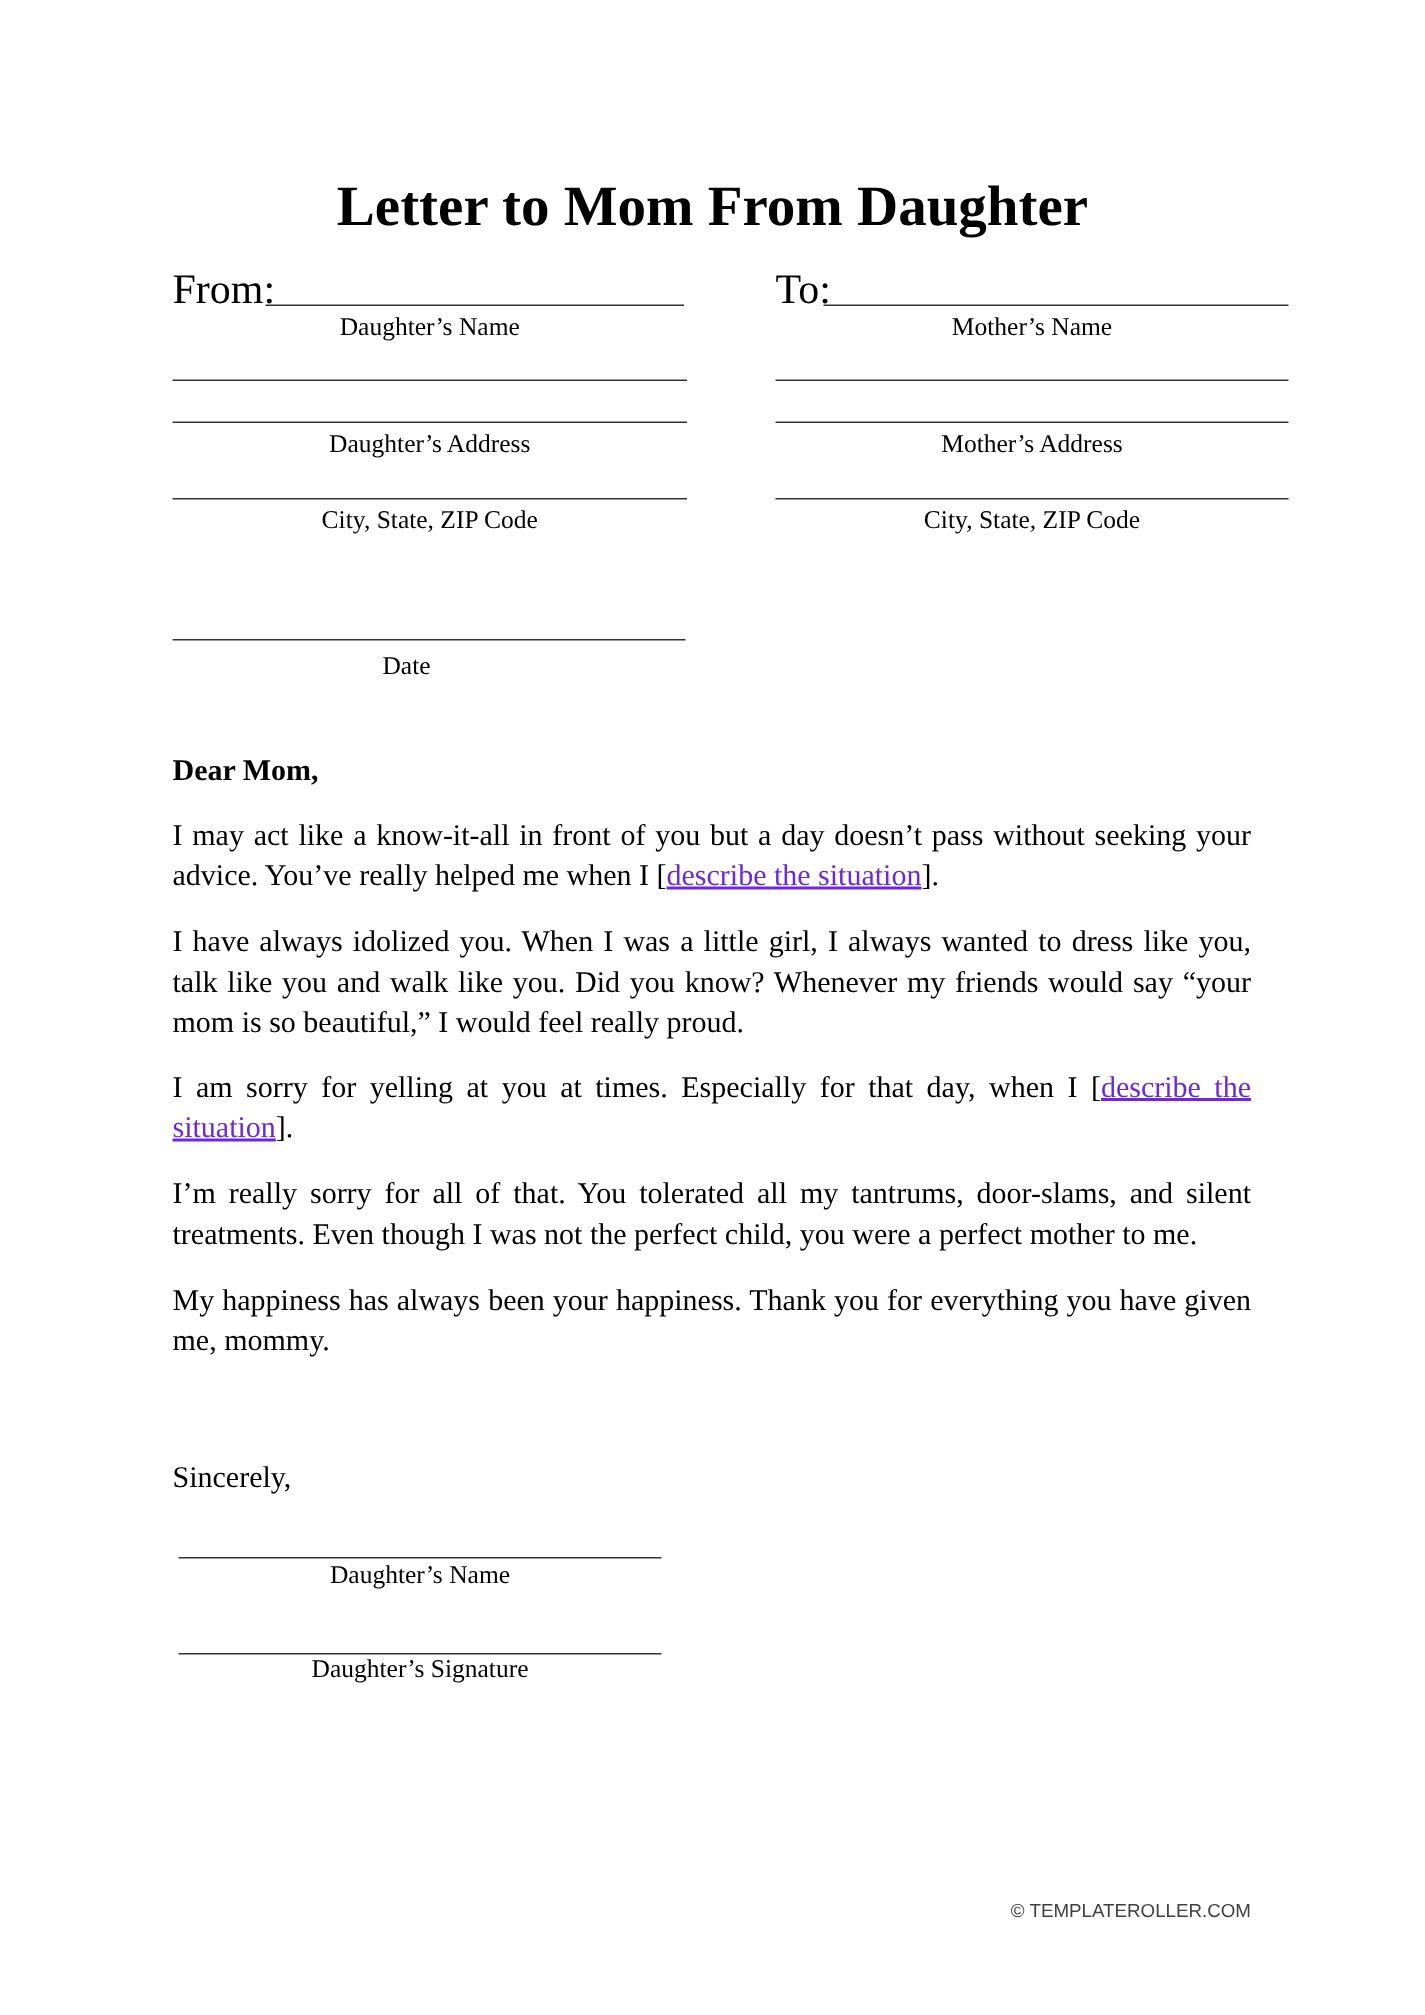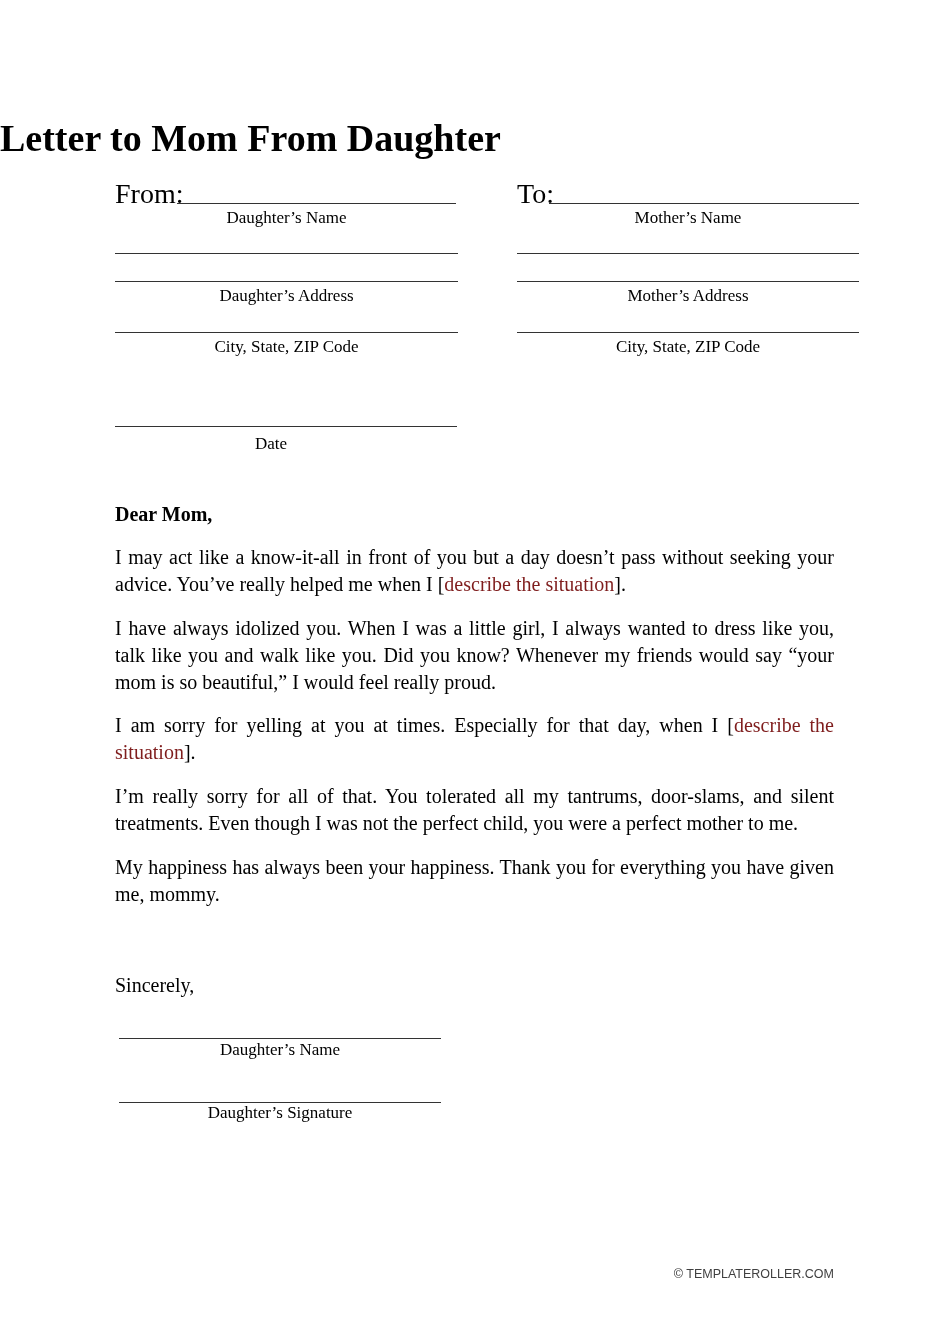--- a/index.html
+++ b/index.html
@@ -1,25 +1,25 @@
 <!DOCTYPE html>
 <html><head>
   <meta charset="utf-8">
   <style>
     html, body { margin: 0; padding: 0; background: #ffffff; }
     body { width: 950px; height: 1343px; position: relative; overflow: hidden;
            font-family: "Liberation Serif", "DejaVu Serif", serif; color: #000; }
     .abs { position: absolute; }
-    .title { left: 0; width: 950px; top: 116px; font-weight: bold; font-size: 38px; line-height: 44px; }
+    .title { left: 0; width: 950px; top: 116px; text-align: center; font-weight: bold; font-size: 38px; line-height: 44px; }
     .lbl-bold { font-weight: normal; font-size: 28px; line-height: 24px; }
     .line { position: absolute; height: 0; border-top: 1.2px solid #333; }
     .caption { position: absolute; text-align: center; font-size: 17px; line-height: 20px; }
     .greeting { left: 115px; top: 502px; font-weight: bold; font-size: 20px; line-height: 24px; }
     .para { position: absolute; left: 115px; width: 719px; font-size: 20px; line-height: 27px; text-align: justify; }
-    .ph { color: #7f1d1d; }
+    .ph { color: #6d28d9; text-decoration: underline; }
     .closing { left: 115px; top: 973px; font-size: 20px; line-height: 24px; }
     .footer { right: 116px; top: 1266px; font-family: "Liberation Sans", "DejaVu Sans", sans-serif; font-size: 12.5px; line-height: 16px; }
     .footer .copy { color: #333; }
     .footer .site { color: #404040; }
   </style>
 </head>
 <body>
 
 <div>
 

